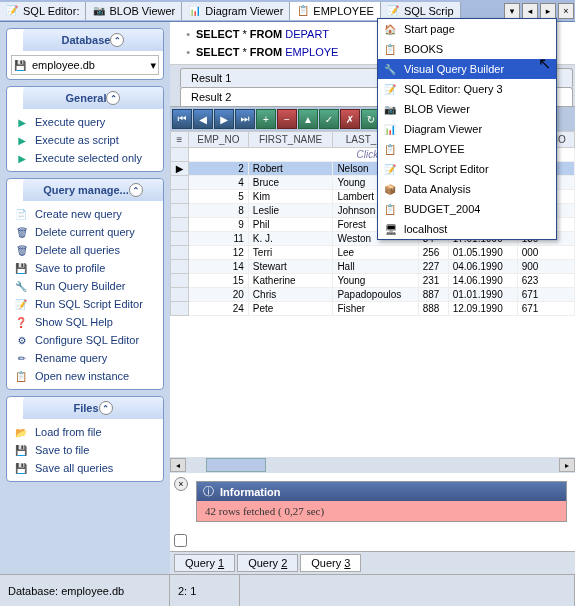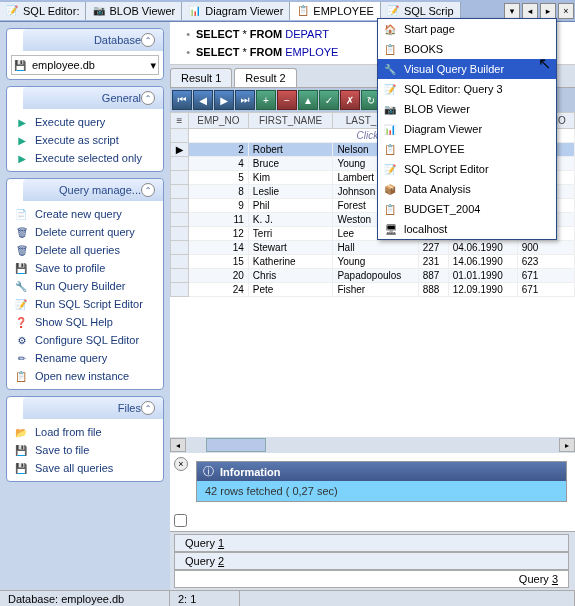--- a/index.html
+++ b/index.html
@@ -7,34 +7,34 @@
 
 .tabbar { display:flex; background:#a8bce0; border-bottom:1px solid #6a84b8; height:22px; align-items:center; }
 .tab { padding:2px 6px; display:flex; align-items:center; gap:3px; border-right:1px solid #9ab; cursor:pointer; background:#e8eef8; height:100%; white-space:nowrap; overflow:hidden; }
 .tab.active { background:#fff; }
 .tab-controls { margin-left:auto; display:flex; }
 .tab-ctrl { width:16px; height:16px; border:1px solid #888; background:#eee; display:flex; align-items:center; justify-content:center; margin:0 1px; cursor:pointer; font-size:9px; }
 
 .main { display:flex; flex:1; overflow:hidden; }
 .sidebar { width:170px; background:#c8d6ec; padding:6px; display:flex; flex-direction:column; gap:6px; overflow-y:auto; }
 .panel { background:#fff; border:1px solid #7a98cc; border-radius:4px; }
-.panel-head { background:linear-gradient(#e8f0ff,#c8d9f2); color:#2a4a8a; font-weight:normal; padding:4px 8px; display:flex; justify-content:flex-end; align-items:center; border-radius:4px 4px 0 0;margin-left:16px; }
+.panel-head { background:linear-gradient(#e8f0ff,#c8d9f2); color:#2a4a8a; font-weight:bold; padding:4px 8px; display:flex; justify-content:center; align-items:center; border-radius:4px 4px 0 0;margin-left:16px; }
 .panel-body { padding:4px; }
 .db-select { width:100%; border:1px solid #bbb; padding:2px; display:flex; align-items:center; gap:4px; background:#fff; }
 .side-item { display:flex; align-items:center; gap:6px; padding:2px 4px; color:#1a3a7a; cursor:pointer; }
 .icn { width:14px; height:14px; display:inline-flex; align-items:center; justify-content:center; flex-shrink:0; font-size:10px; }
 .up { width:14px; height:14px; border:1px solid #888; border-radius:7px; background:#fff; display:flex; align-items:center; justify-content:center; font-size:8px; cursor:pointer; }
 
 .content { flex:1; background:#fff; display:flex; flex-direction:column; overflow:hidden; position:relative; }
 .sql-area { background:#fff; border-bottom:1px solid #ccc; padding:6px 8px; font-family:'Courier New',monospace; font-size:12px; white-space:nowrap; }
 .sql-area .kw { color:#000; font-weight:bold; }
 .sql-area .tbl { color:#00a; }
 .sql-gutter { display:inline-block; width:12px; text-align:right; color:#888; margin-right:6px; }
 
-.result-tabs { display:flex; background:#d8e0ec; border-bottom:1px solid #aaa; padding-top:3px; padding-left:0; }
+.result-tabs { display:flex; background:#d8e0ec; border-bottom:1px solid #aaa; padding-top:3px; padding-left:10px;flex-direction:column; }
 .rtab { padding:3px 10px; border:1px solid #aaa; border-bottom:none; background:#e8eef8; margin-right:2px; cursor:pointer; border-radius:3px 3px 0 0; }
 .rtab.active { background:#fff; }
 
 .grid-toolbar { display:flex; gap:1px; background:#b8c8e0; padding:2px; }
 .tbtn { width:20px; height:20px; background:linear-gradient(#5a8,#375); display:flex; align-items:center; justify-content:center; color:#fff; font-size:10px; cursor:pointer; border:1px solid #264; }
 .tbtn.red { background:linear-gradient(#c55,#833); border-color:#622; }
 .tbtn.blue { background:linear-gradient(#58c,#357); border-color:#246; }
 
 .group-bar { background:#6a7a8a; color:#eee; padding:4px 8px; font-style:italic; font-size:10px; }
 
@@ -49,31 +49,31 @@
 .filter-row td { color:#77a; font-style:italic; text-align:center; }
 
 .h-scroll { height:16px; background:#d8e0ec; display:flex; align-items:center; }
 .h-scroll .thumb { width:60px; height:14px; background:#b8c8e8; border:1px solid #8aa; margin-left:20px; }
 .h-scroll .arrow { width:16px; height:14px; background:#ddd; border:1px solid #aaa; display:flex; align-items:center; justify-content:center; font-size:8px; }
 
 .records-bar { background:#e8eef8; border:1px solid #bbb; padding:2px 6px; color:#333; }
 
 .info-box { margin:4px; border:1px solid #999; }
 .info-head { background:linear-gradient(#5a78b0,#40588c); color:#fff; padding:2px 6px; display:flex; align-items:center; gap:6px; }
-.info-body { padding:4px 8px; font-family:Liberation Sans, sans-serif; color:#333; background:#7dd3fc; }
+.info-body { padding:4px 8px; font-family:Liberation Serif, serif; color:#333; background:#fca5a5; }
 .close-x { width:14px; height:14px; border:1px solid #888; border-radius:7px; background:#eee; display:flex; align-items:center; justify-content:center; font-size:9px; cursor:pointer; }
 
 .check-row { padding:4px; display:flex; align-items:center; gap:4px; }
 
-.bottom-tabs { display:flex; background:#d8e0ec; border-top:1px solid #aaa; padding:2px 4px;flex-direction:column; }
+.bottom-tabs { display:flex; background:#d8e0ec; border-top:1px solid #aaa; padding:2px 4px; }
 .btab { padding:2px 10px; border:1px solid #aaa; background:#e8eef8; margin-right:2px; cursor:pointer; }
 .btab.active { background:#fff;text-align:right; }
 .btab .u { text-decoration:underline; }
 
-.statusbar { display:flex; background:#d8e0ec; border-top:1px solid #aaa; height:16px; align-items:center; }
+.statusbar { display:flex; background:#d8e0ec; border-top:1px solid #aaa; height:32px; align-items:center; }
 .status-cell { padding:2px 8px; border-right:1px solid #aaa; height:100%; display:flex; align-items:center; }
 
 .popup { position:absolute; top:18px; right:18px; width:180px; background:#fff; border:1px solid #2a4a8a; box-shadow:2px 2px 4px rgba(0,0,0,0.3); z-index:200; }
 .popup-item { display:flex; align-items:center; gap:6px; padding:3px 6px; cursor:pointer; white-space:nowrap; }
 .popup-item.sel { background:#2a5aca; color:#fff; }
 
 .cursor-arrow { position:absolute; top:54px; left:538px; z-index:300; font-size:16px; color:#000; pointer-events:none; }
 </style>
 </head>
 <body>

